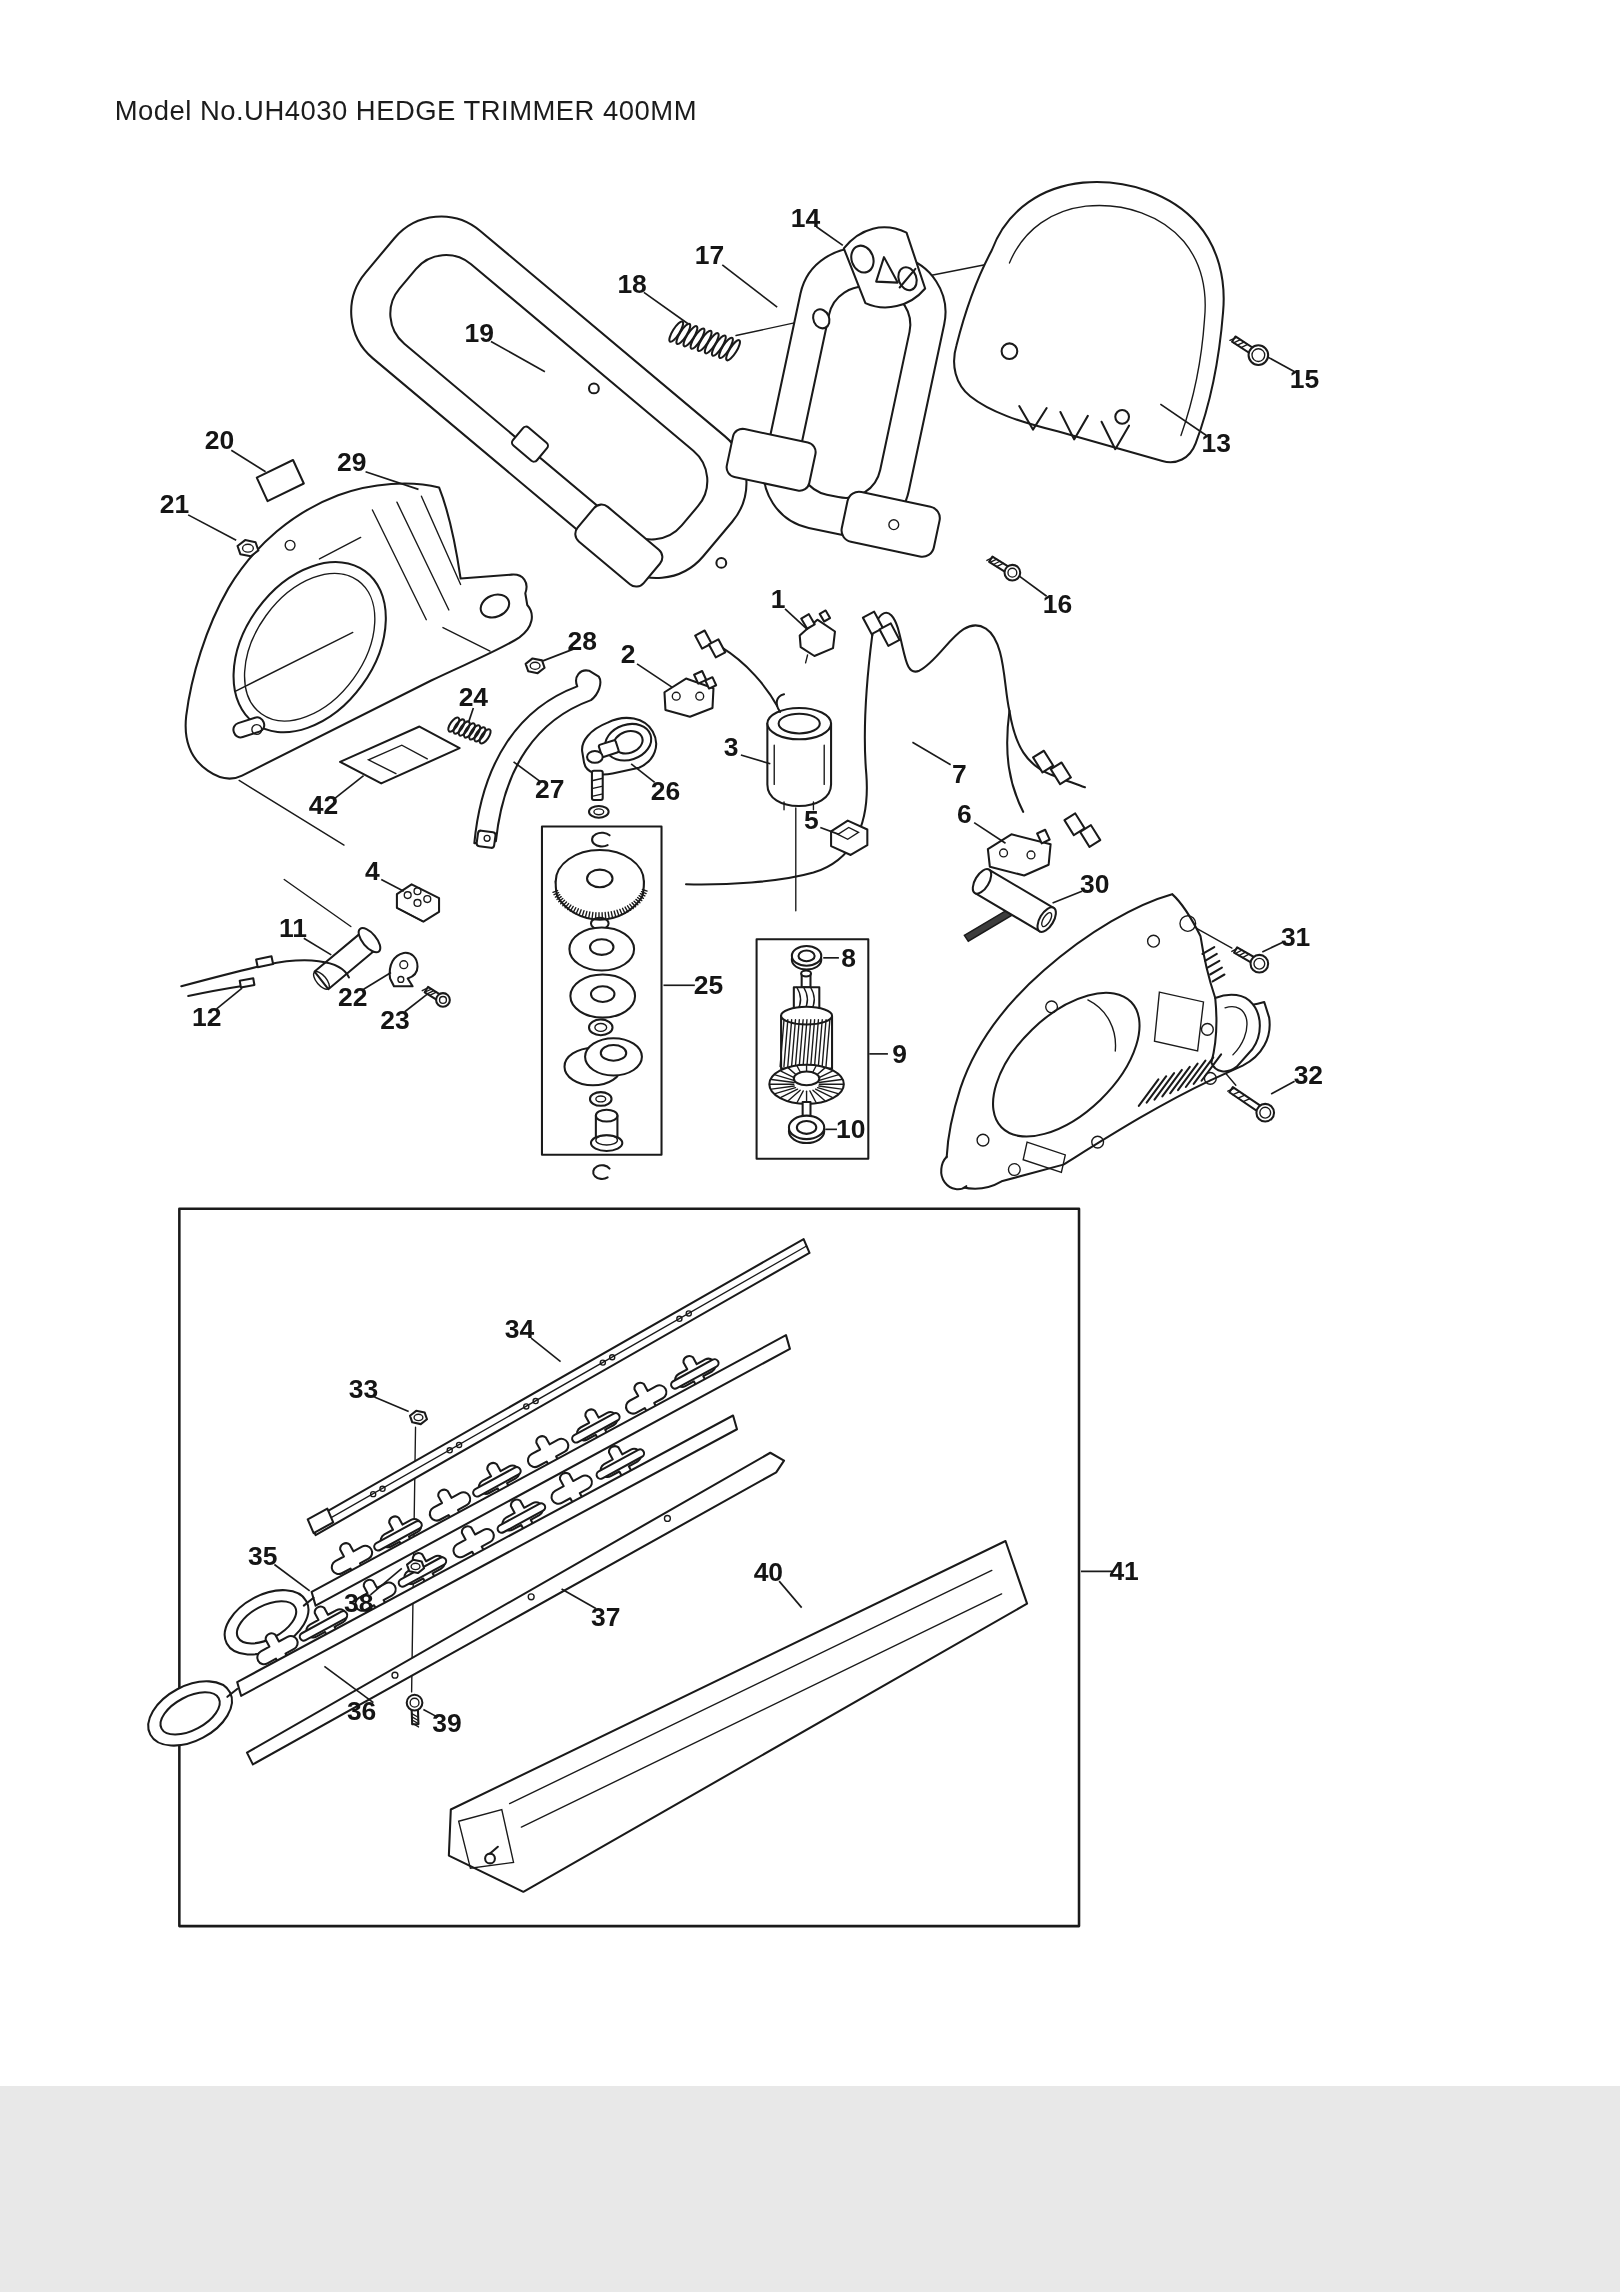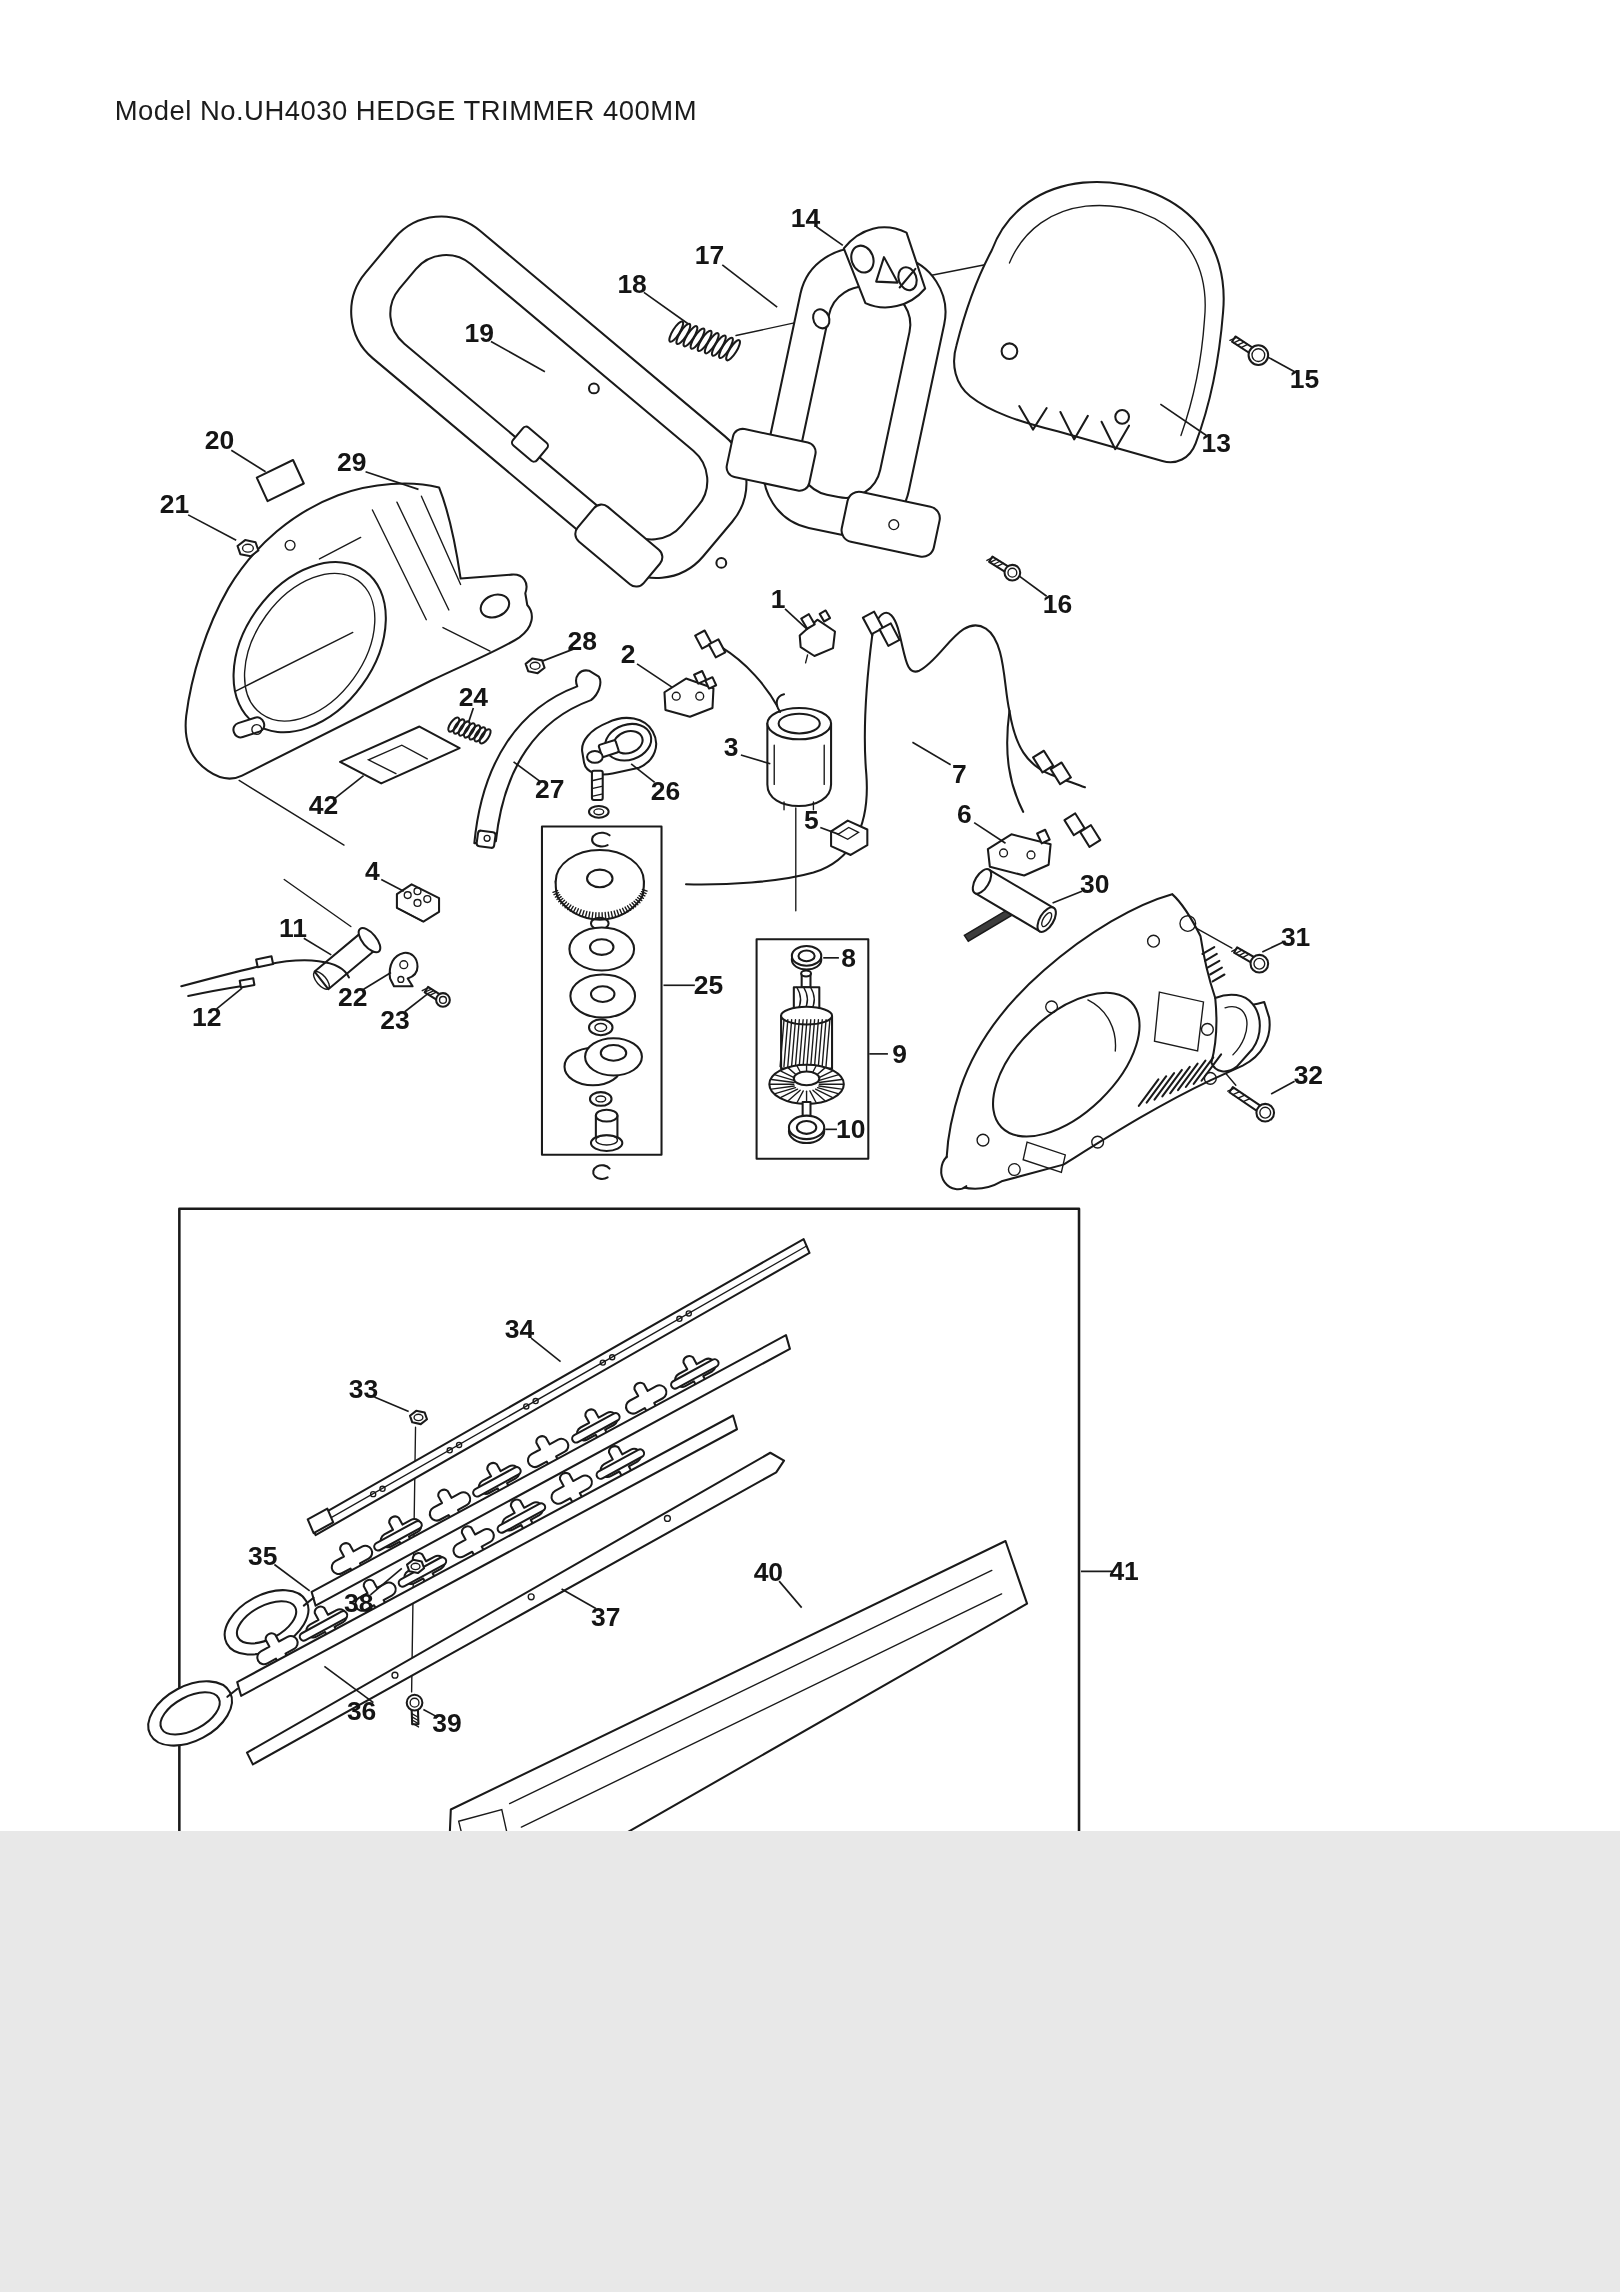--- a/index.html
+++ b/index.html
@@ -1,16 +1,16 @@
 <!DOCTYPE html>
 <html><head>
 <meta charset="utf-8">
 <style>
   html,body{margin:0;padding:0;background:#e8e8e8;}
-  #page{position:relative;width:1620px;height:1831px;background:#ffffff;margin:0 auto;
+  #page{position:relative;width:1620px;height:2086px;background:#ffffff;margin:0 auto;
         font-family:"Liberation Sans", sans-serif;}
   svg{position:absolute;left:0;top:0;}
   svg *{vector-effect:none;}
   .ln{stroke:#1a1a1a;fill:none;stroke-width:2.1;stroke-linecap:round;stroke-linejoin:round;}
   .fw{stroke:#1a1a1a;fill:#ffffff;stroke-width:2.1;stroke-linejoin:round;stroke-linecap:round;}
   .thin{stroke:#1a1a1a;fill:none;stroke-width:1.4;stroke-linecap:round;}
   .leader{stroke:#1a1a1a;stroke-width:1.7;fill:none;}
   .plab{font-family:"Liberation Sans",sans-serif;font-weight:bold;font-size:27px;fill:#151515;}
   #title-text{font-family:"Liberation Sans",sans-serif;font-size:28px;fill:#1c1c1c;letter-spacing:.5px;}
 </style>

